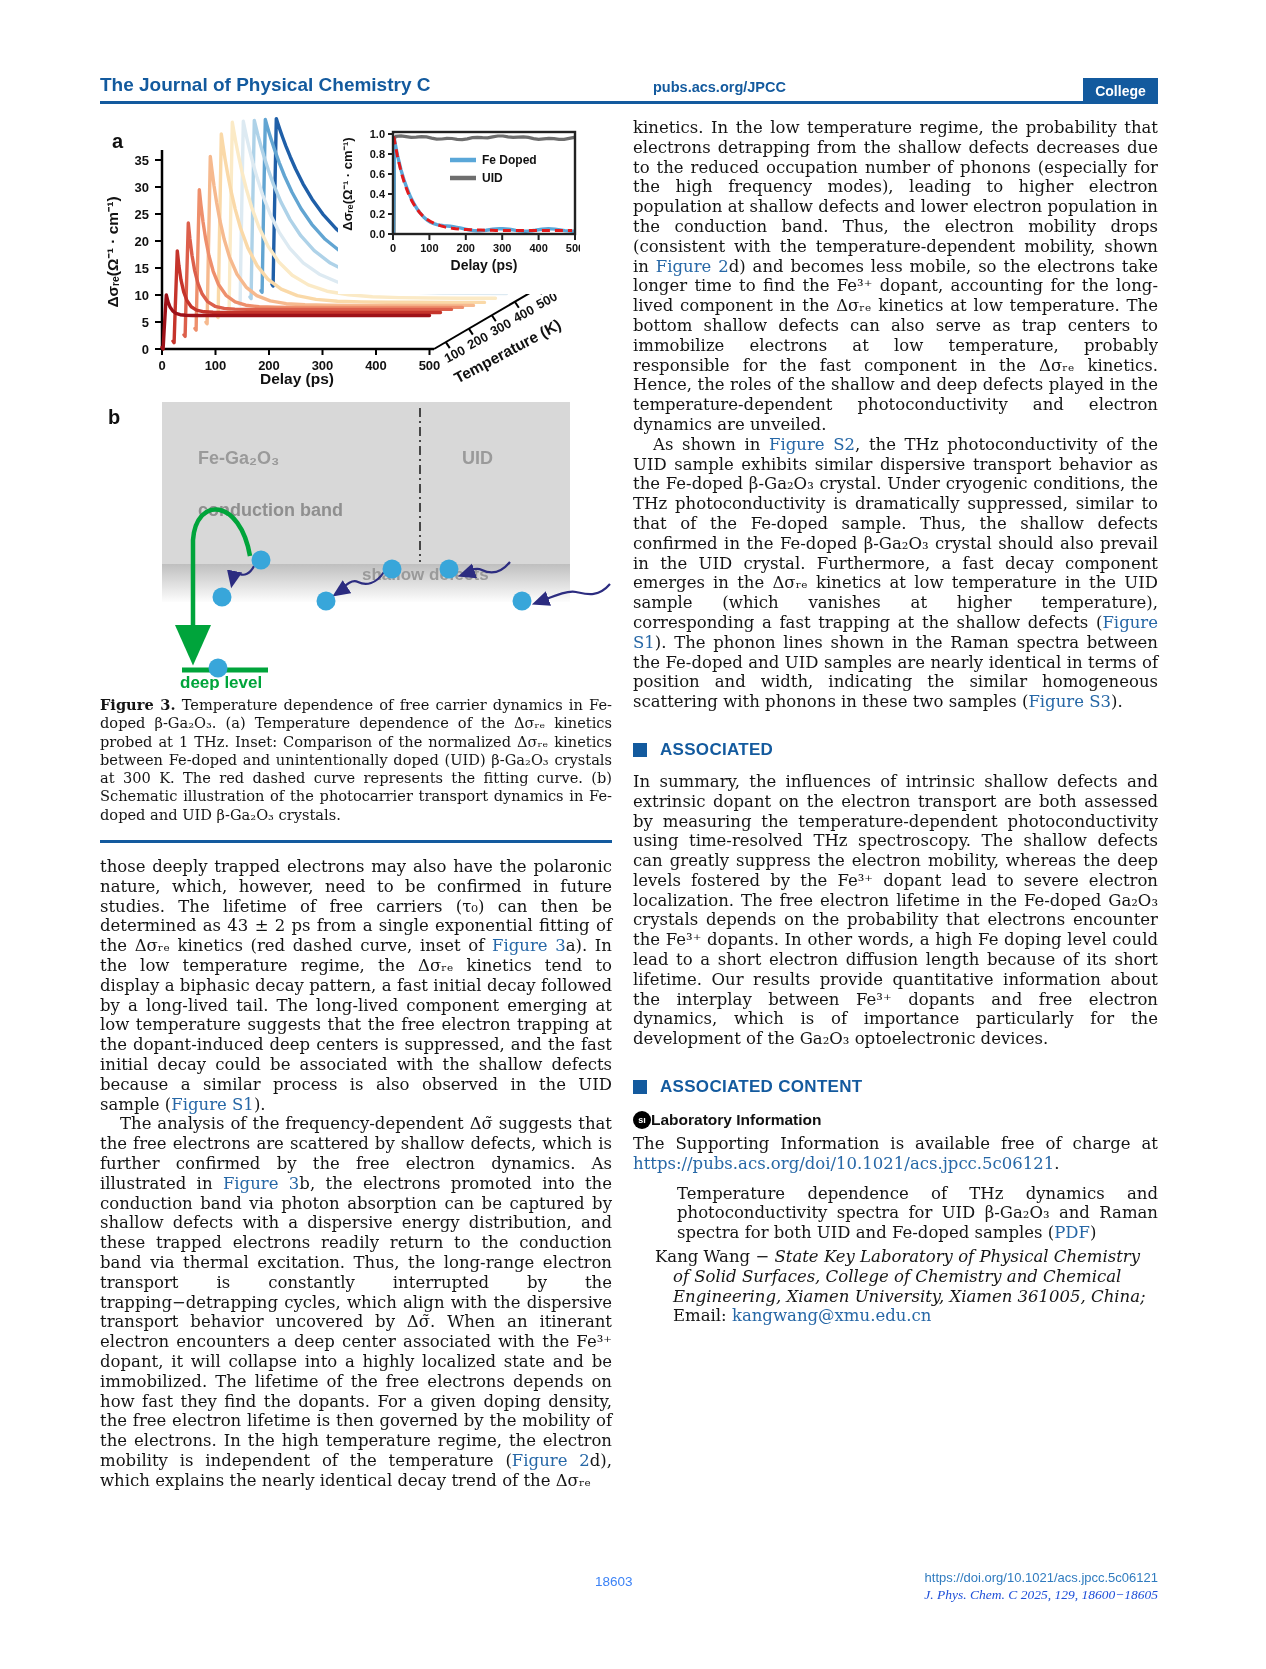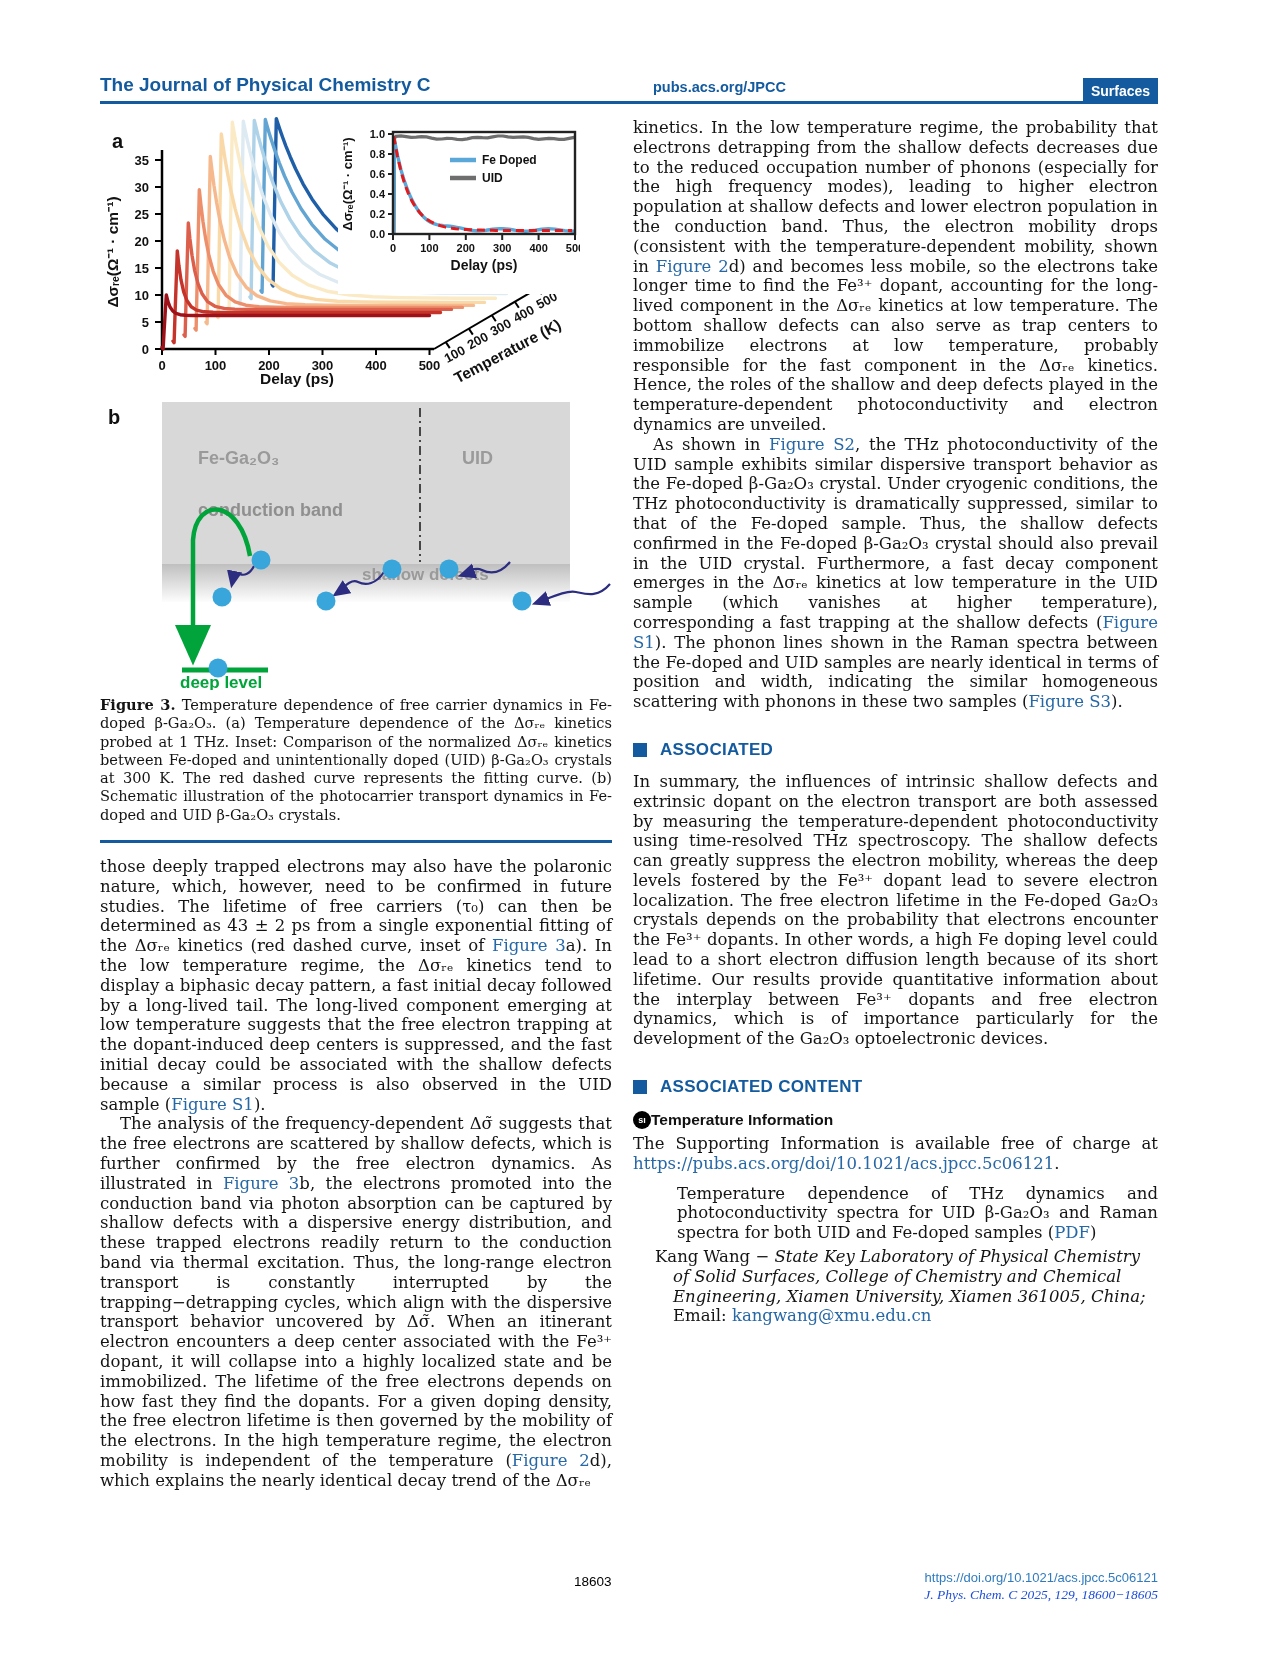--- a/index.html
+++ b/index.html
@@ -37,31 +37,31 @@
   .tick{font:700 13px "Liberation Sans",sans-serif;fill:#111;}
   .axlabel{font:700 15.5px "Liberation Sans",sans-serif;fill:#111;}
   .panel-letter{font:700 20px "Liberation Sans",sans-serif;fill:#111;}
   .itick{font:700 11px "Liberation Sans",sans-serif;fill:#111;}
   .ilabel{font:700 13px "Liberation Sans",sans-serif;fill:#111;}
   .ilegend{font:700 12px "Liberation Sans",sans-serif;fill:#111;}
   .blabel{font:700 18px "Liberation Sans",sans-serif;fill:#9a9a9a;}
   .blabel2{font:700 17px "Liberation Sans",sans-serif;fill:#9a9a9a;}
   .bdeep{font:700 17px "Liberation Sans",sans-serif;fill:#00a43b;}
   
-  #page-num{position:absolute;left:574px;top:1574px;font:13.5px "Liberation Sans",sans-serif;color:#000000;}
+  #page-num{position:absolute;left:595px;top:1574px;font:13.5px "Liberation Sans",sans-serif;color:#3b82f6;}
   #footer-right{position:absolute;right:108px;top:1570px;text-align:right;}
   #footer-right .doi{font:13px "Liberation Sans",sans-serif;color:#2f7bbf;}
   #footer-right .cit{font:italic 13.5px "Liberation Serif",serif;color:#1d4ed8;margin-top:2px;}
 </style>
 </head>
 <body>
 
 <div id="hdr-journal">The Journal of Physical Chemistry C</div>
 <div id="hdr-site">pubs.acs.org/JPCC</div>
-<div id="hdr-badge">Surfaces</div>
+<div id="hdr-badge">College</div>
 <div id="hdr-rule"></div>
 
 <div id="left-col">
   <div id="figure-wrap">
     <svg id="panel-a-svg" width="512" height="278" viewBox="0 0 512 278">
       <text class="panel-letter" x="12" y="36">a</text>
       <g id="wf">
           <line x1="62" y1="38" x2="62" y2="237" stroke="#000" stroke-width="2.5"></line>
           <line x1="62" y1="237" x2="334" y2="237" stroke="#000" stroke-width="2.5"></line>
           <line x1="334" y1="237" x2="452" y2="168" stroke="#000" stroke-width="2"></line>
@@ -217,21 +217,21 @@
     <span>ASSOCIATED</span>
   </div>
   <p class="bt"><span>In summary, the influences of intrinsic shallow defects and extrinsic dopant on the electron transport are both assessed by measuring the temperature-dependent photoconductivity using time-resolved THz spectroscopy. The shallow defects can greatly suppress the electron mobility, whereas the deep levels fostered by the Fe³⁺ dopant lead to severe electron localization. The free electron lifetime in the Fe-doped Ga₂O₃ crystals depends on the probability that electrons encounter the Fe³⁺ dopants. In other words, a high Fe doping level could lead to a short electron diffusion length because of its short lifetime. Our results provide quantitative information about the interplay between Fe³⁺ dopants and free electron dynamics, which is of importance particularly for the development of the Ga₂O₃ optoelectronic devices.</span></p>
 
   <div class="sech">
     <span class="sq"></span>
     <span>ASSOCIATED CONTENT</span>
   </div>
   <div class="subh">
     <span class="si-circle">sı</span>
-    <span>Temperature Information</span>
+    <span>Laboratory Information</span>
   </div>
   <p class="bt"><span>The Supporting Information is available free of charge at </span><span class="link">https://pubs.acs.org/doi/10.1021/acs.jpcc.5c06121</span><span>.</span></p>
   <p class="bt item"><span>Temperature dependence of THz dynamics and photoconductivity spectra for UID β-Ga₂O₃ and Raman spectra for both UID and Fe-doped samples (</span><span class="link">PDF</span><span>)</span></p>
 
   <p class="bt authors"><span>Kang Wang − </span><span class="it">State Key Laboratory of Physical Chemistry of Solid Surfaces, College of Chemistry and Chemical Engineering, Xiamen University, Xiamen 361005, China;</span><span> Email: </span><span class="link">kangwang@xmu.edu.cn</span></p>
 </div>
 
 <div id="page-num">18603</div>
 <div id="footer-right">
   <div class="doi">https://doi.org/10.1021/acs.jpcc.5c06121</div>

